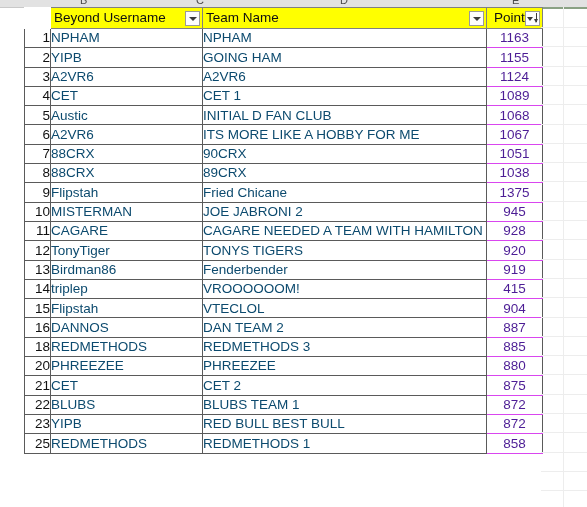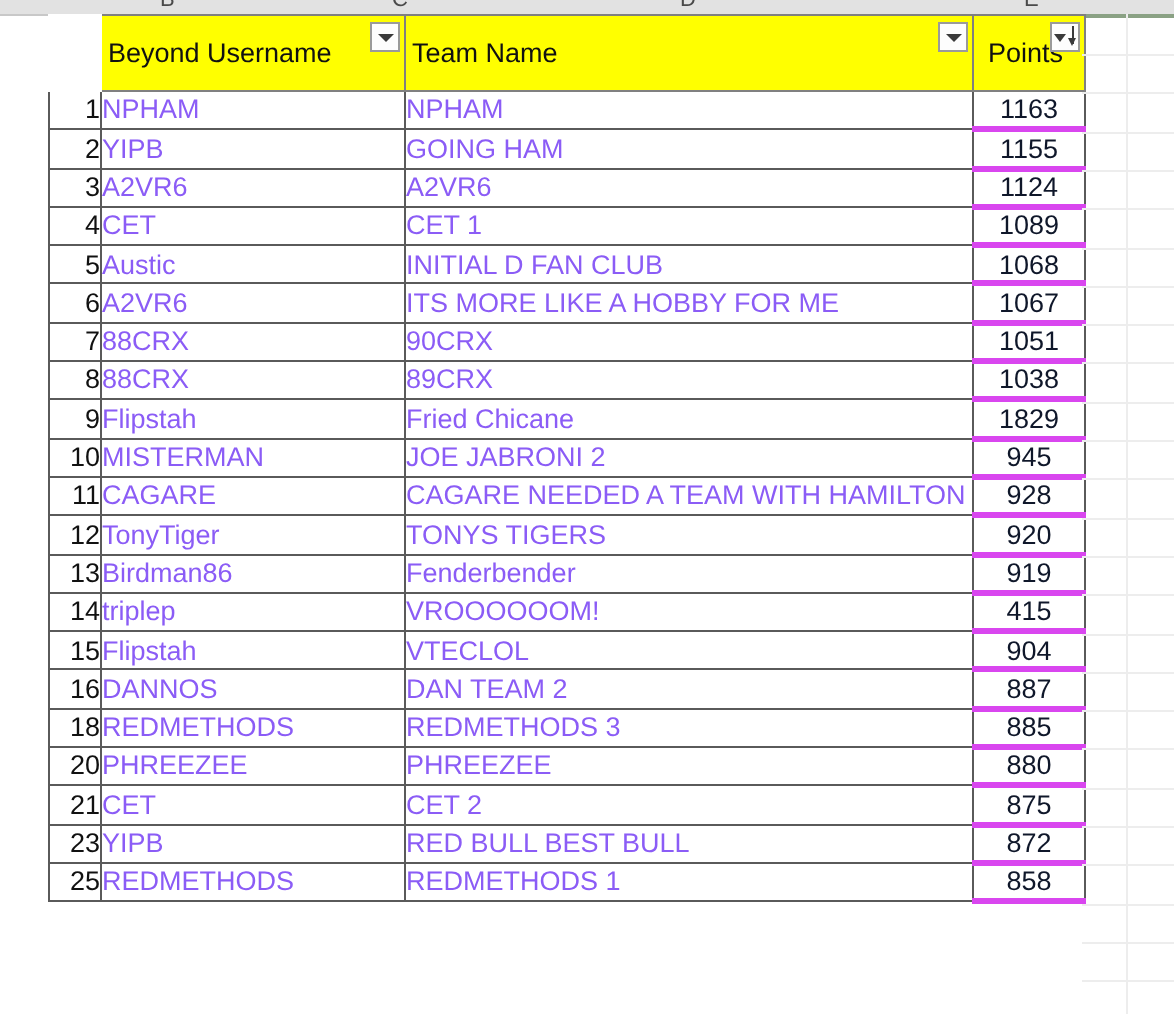--- a/index.html
+++ b/index.html
@@ -85,21 +85,21 @@
     vertical-align: middle;
   }
 
   
   col.c-num   { width: 26px; }
   col.c-user  { width: 152px; }
   col.c-team  { width: 284px; }
   col.c-pts   { width: 56px; }
 
   
-  tr.hdr { height: 38px; }
+  tr.hdr { height: 21px; }
   th.h-corner {
     background: #ffffff;
     border: 1px solid #ffffff;
     border-bottom: 1px solid #ffffff;
   }
   th.h-yellow {
     background: #ffff00;
     border-top: 1px solid #808080;
     border-bottom: 1px solid #808080;
     border-left: 1px solid #808080;
@@ -177,31 +177,31 @@
     background: #ffffff;
     color: #111111;
   }
   td.d-user, td.d-team {
     border-top: 1px solid #5a5a5a;
     border-bottom: 1px solid #5a5a5a;
     border-right: 1px solid #5a5a5a;
     text-align: left;
     padding-left: 3px;
     background: #ffffff;
-    color: #8b5cf6;
+    color: #0c4a6e;
     white-space: nowrap;
     overflow: hidden;
   }
   td.d-pts {
     border-top: 1px solid #5a5a5a;
-    border-bottom: 3px solid #d946ef;
+    border-bottom: 1px solid #d946ef;
     border-right: 1px solid #5a5a5a;
     text-align: center;
     background: #ffffff;
-    color: #0f172a;
+    color: #4c1d95;
   }
 </style>
 </head>
 <body>
 
 <div id="sheet">
 
   <div id="col-letter-band">
       <span class="letter" style="left: 80px;">B</span>
       <span class="letter" style="left: 196px;">C</span>
@@ -289,21 +289,21 @@
           <tr class="drow">
             <td class="d-num">8</td>
             <td class="d-user">88CRX</td>
             <td class="d-team">89CRX</td>
             <td class="d-pts">1038</td>
           </tr>
           <tr class="drow">
             <td class="d-num">9</td>
             <td class="d-user">Flipstah</td>
             <td class="d-team">Fried Chicane</td>
-            <td class="d-pts">1829</td>
+            <td class="d-pts">1375</td>
           </tr>
           <tr class="drow">
             <td class="d-num">10</td>
             <td class="d-user">MISTERMAN</td>
             <td class="d-team">JOE JABRONI 2</td>
             <td class="d-pts">945</td>
           </tr>
           <tr class="drow">
             <td class="d-num">11</td>
             <td class="d-user">CAGARE</td>
@@ -350,20 +350,26 @@
             <td class="d-num">20</td>
             <td class="d-user">PHREEZEE</td>
             <td class="d-team">PHREEZEE</td>
             <td class="d-pts">880</td>
           </tr>
           <tr class="drow">
             <td class="d-num">21</td>
             <td class="d-user">CET</td>
             <td class="d-team">CET 2</td>
             <td class="d-pts">875</td>
+          </tr>
+          <tr class="drow">
+            <td class="d-num">22</td>
+            <td class="d-user">BLUBS</td>
+            <td class="d-team">BLUBS TEAM 1</td>
+            <td class="d-pts">872</td>
           </tr>
           <tr class="drow">
             <td class="d-num">23</td>
             <td class="d-user">YIPB</td>
             <td class="d-team">RED BULL BEST BULL</td>
             <td class="d-pts">872</td>
           </tr>
           <tr class="drow">
             <td class="d-num">25</td>
             <td class="d-user">REDMETHODS</td>

